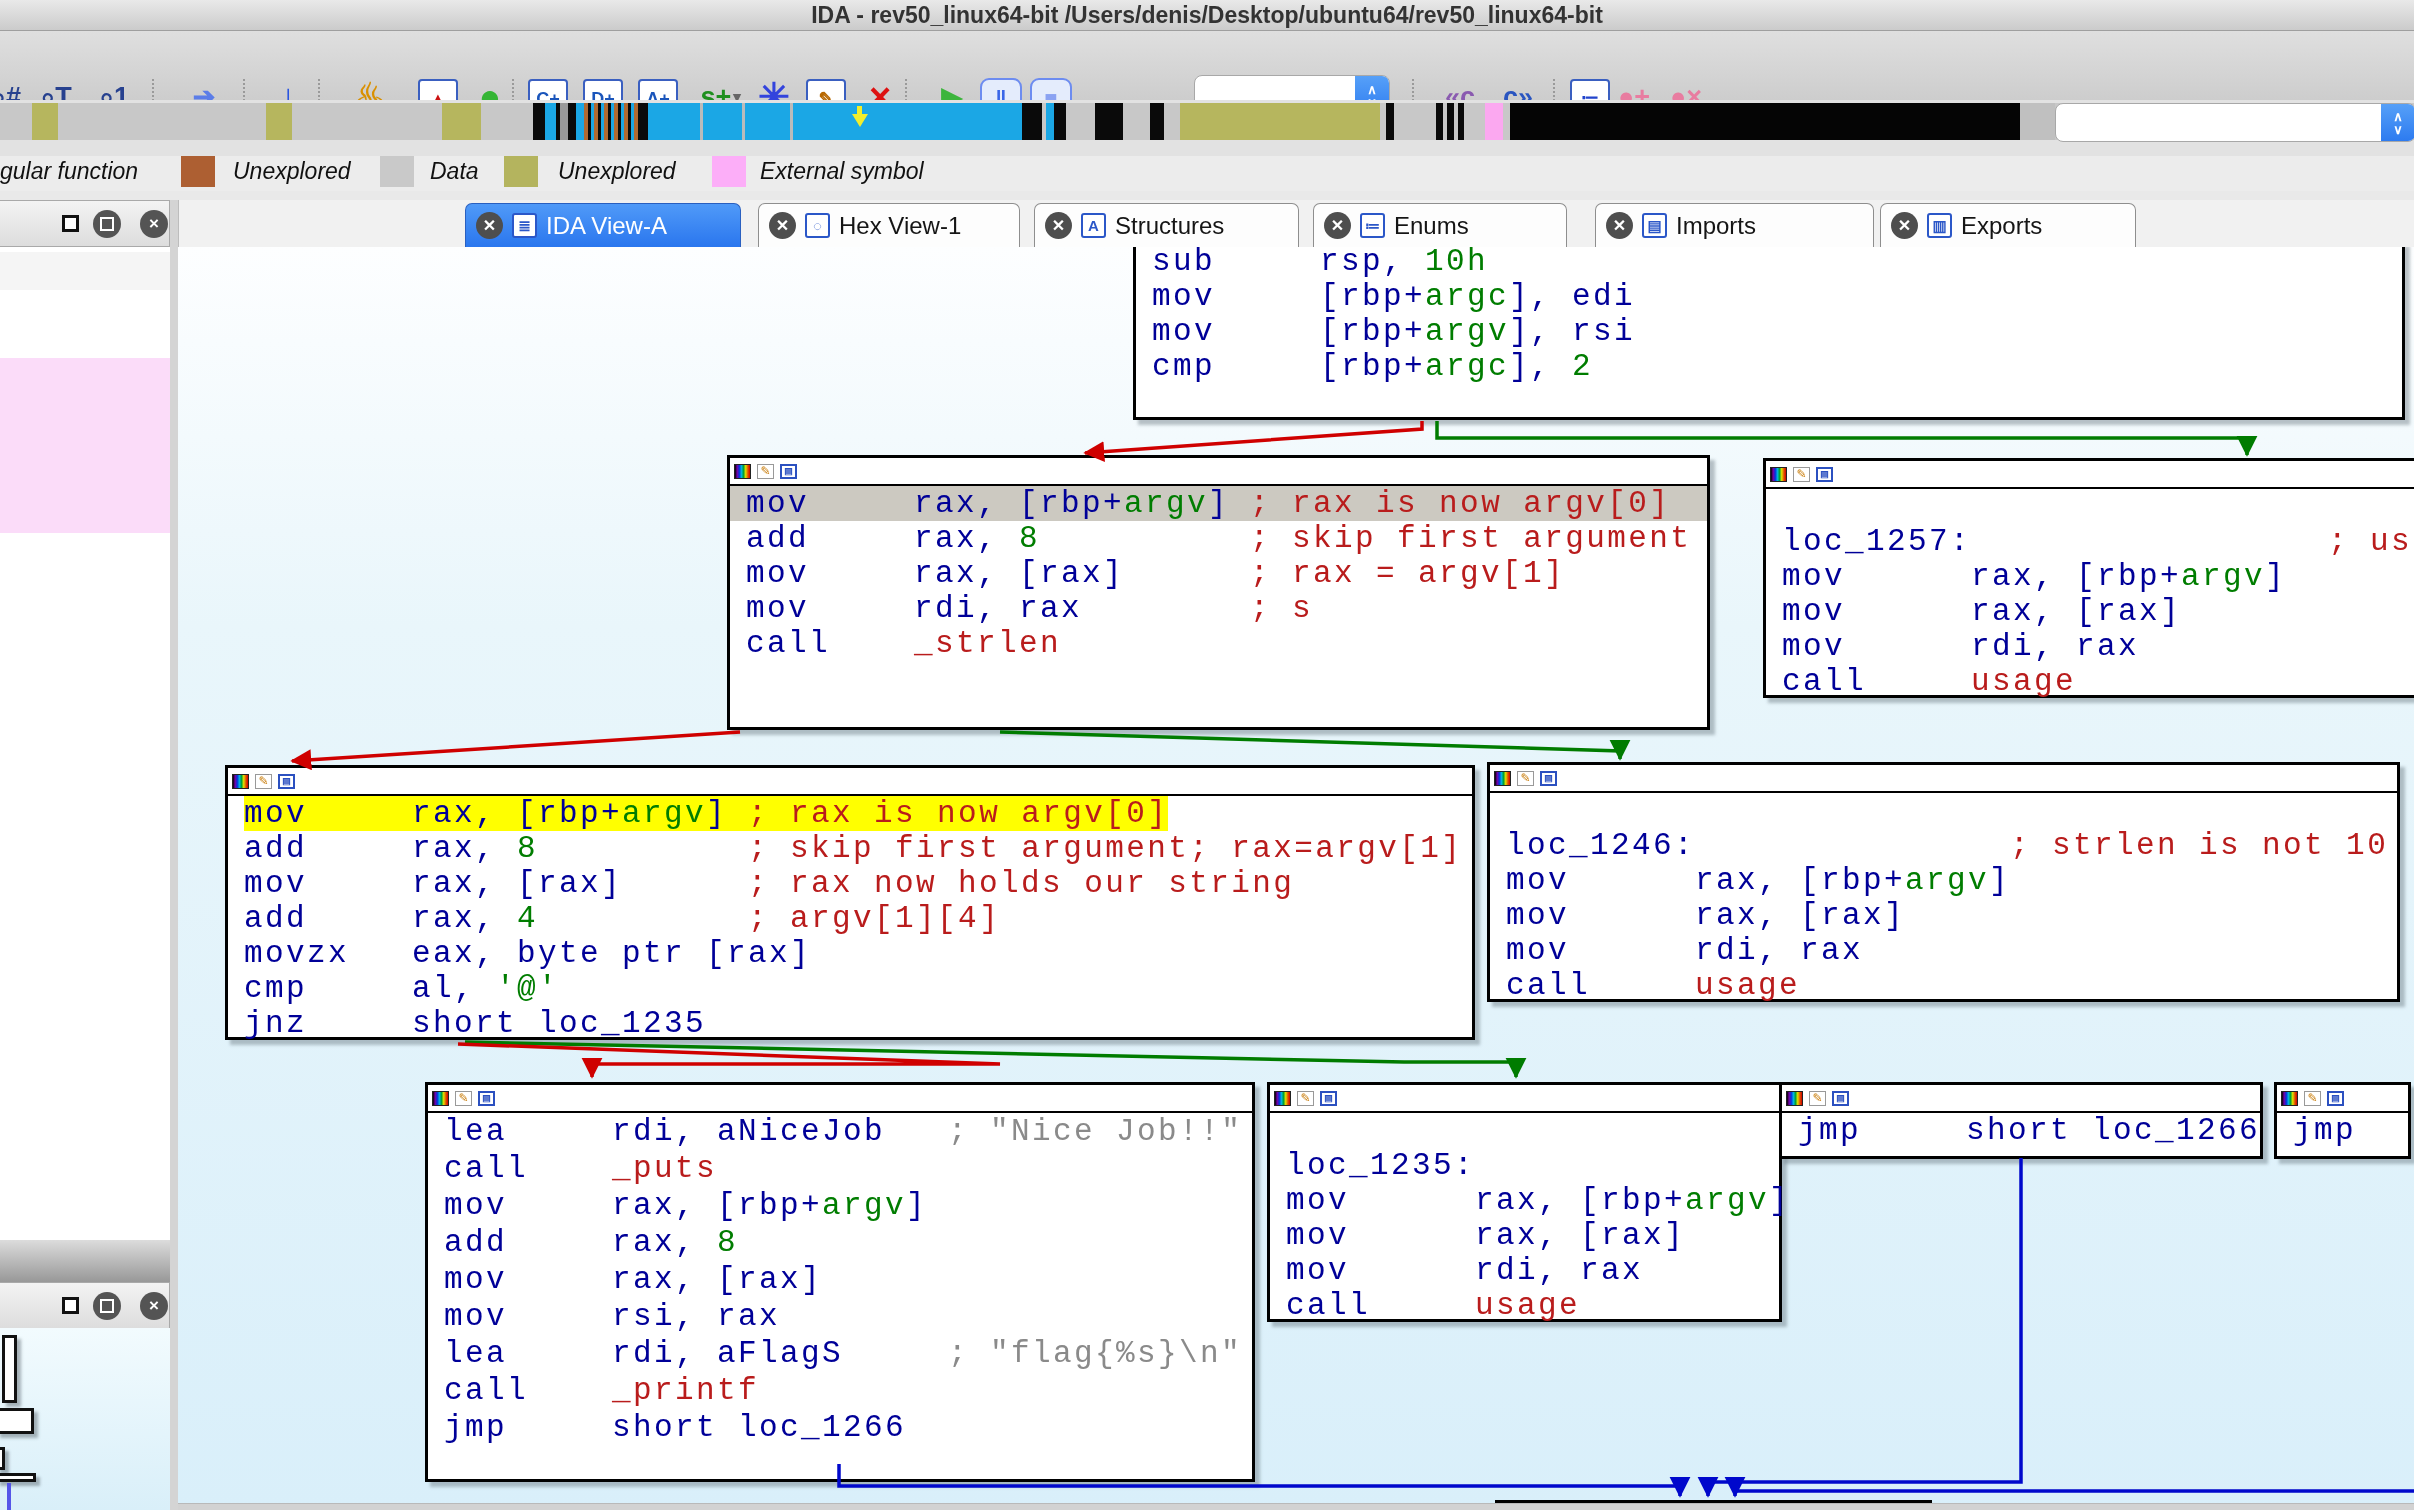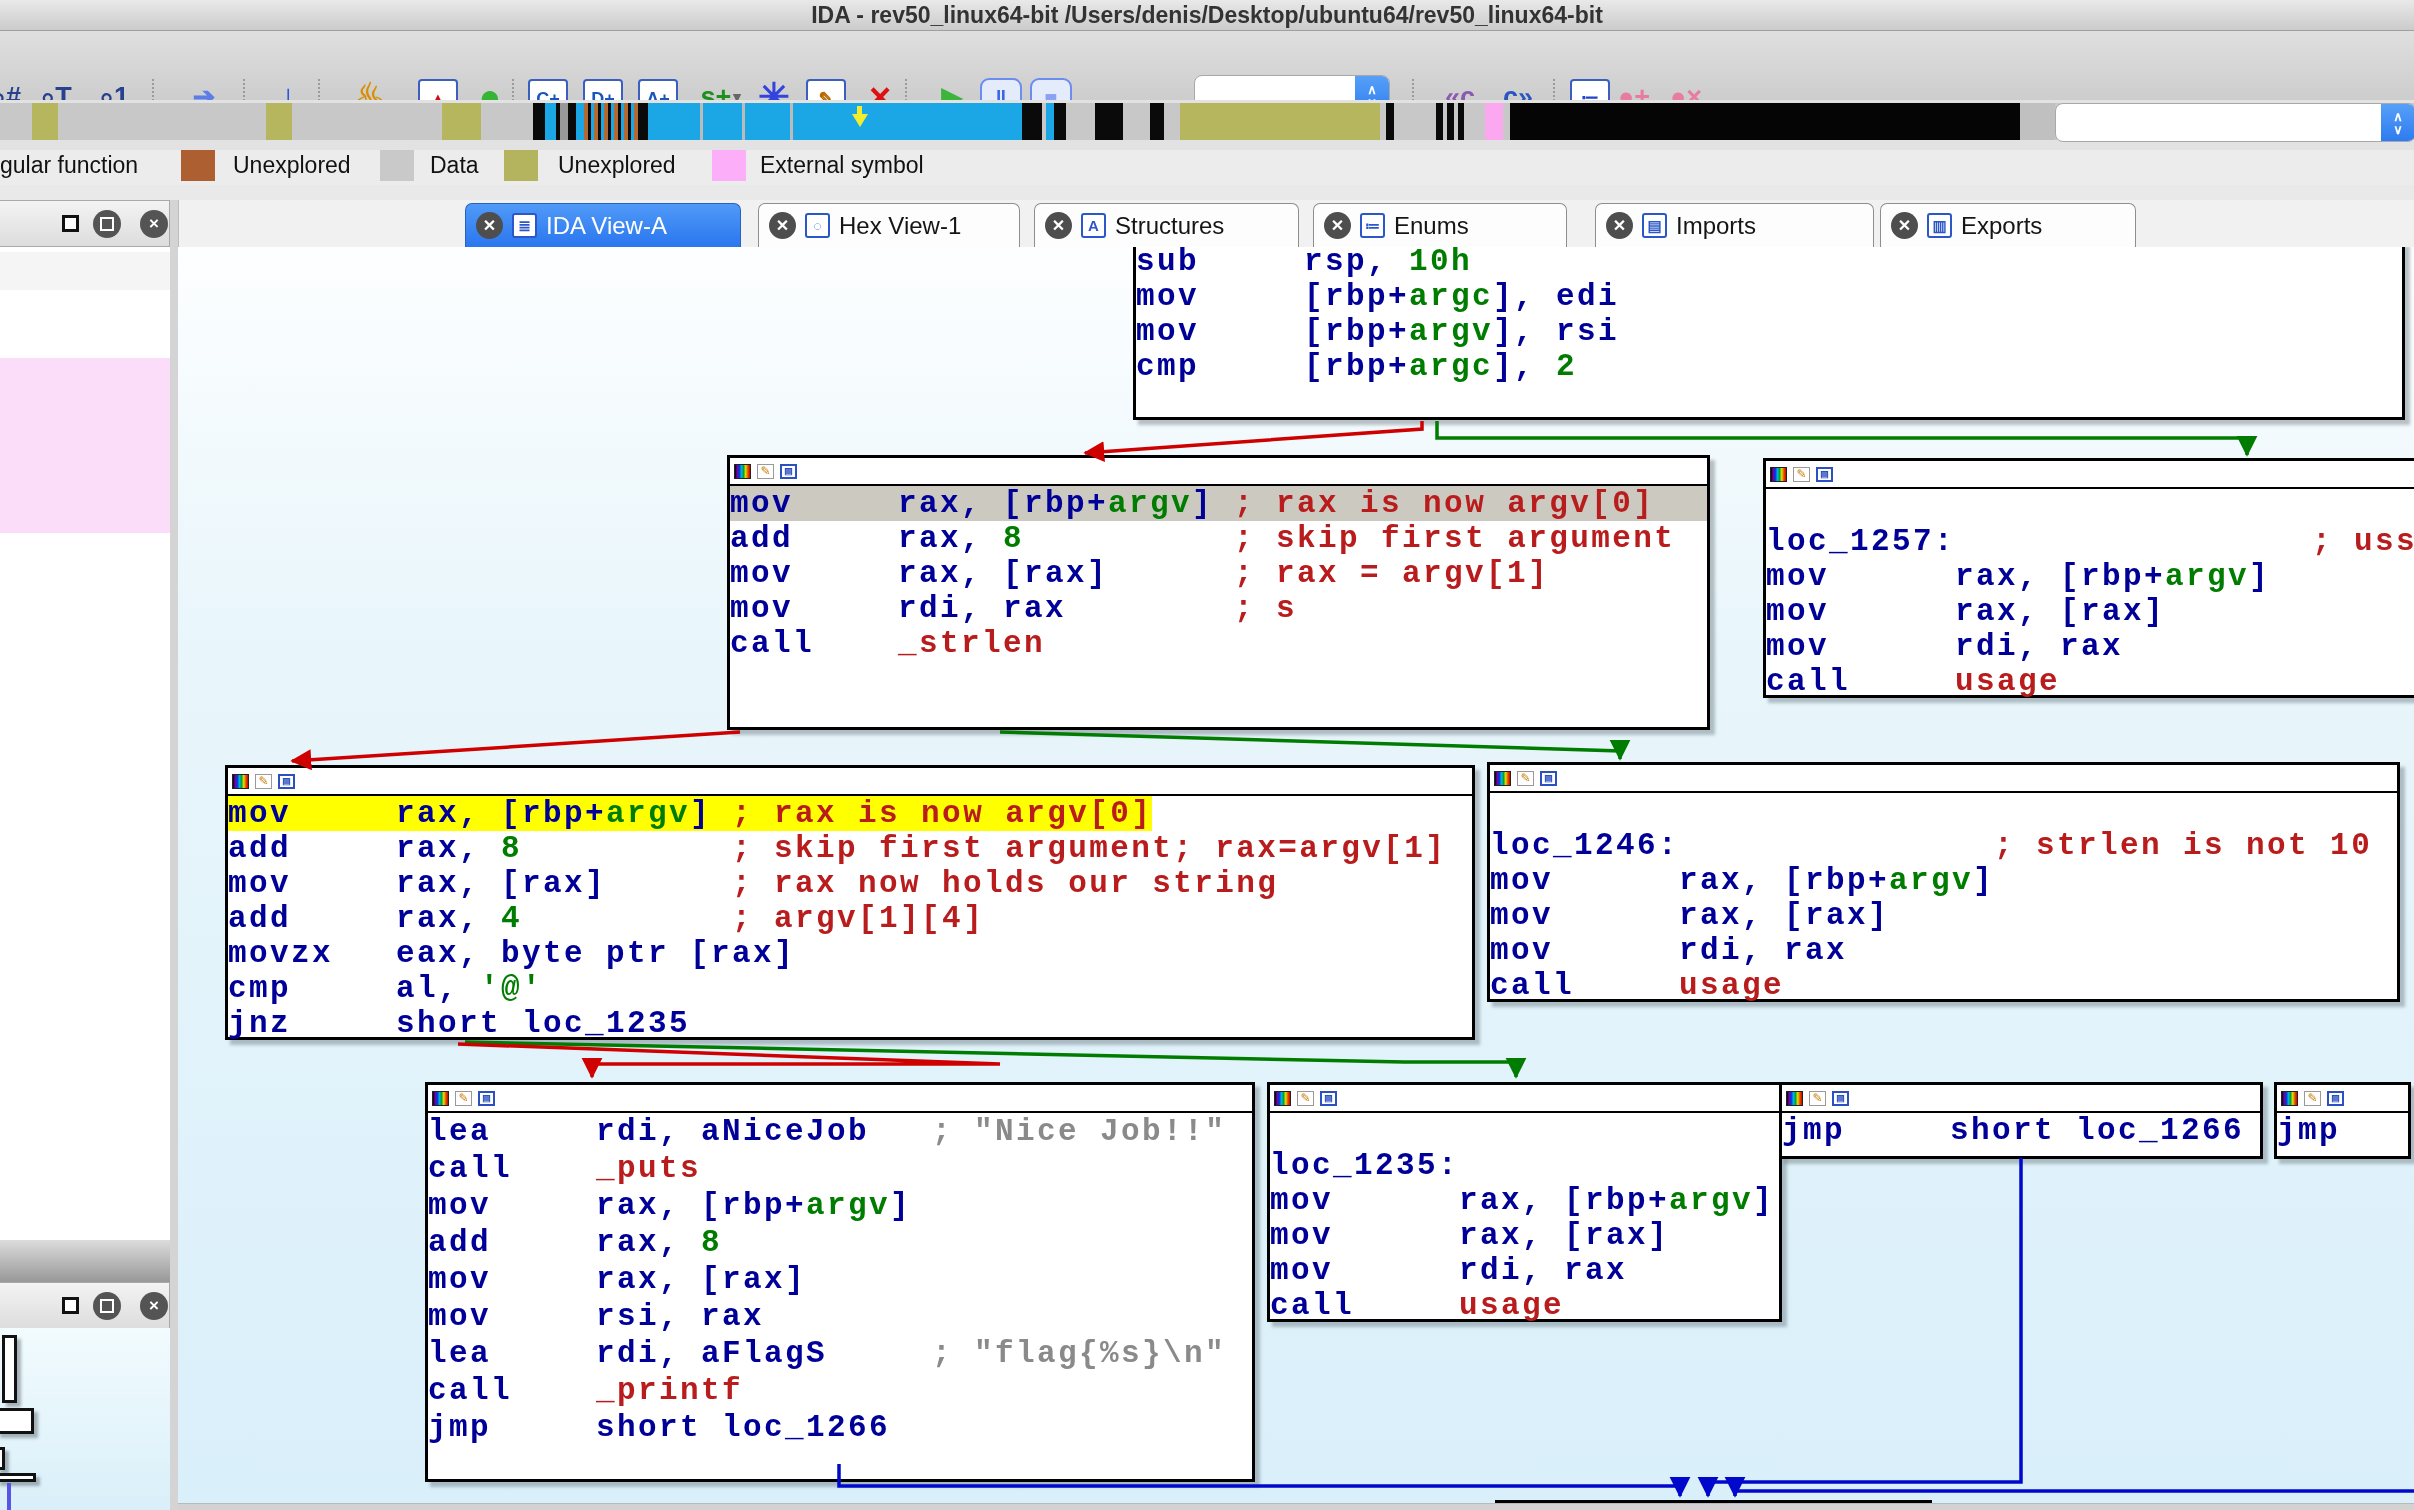--- a/index.html
+++ b/index.html
@@ -33,21 +33,21 @@
     color:#fff;display:flex;flex-direction:column;align-items:center;justify-content:center;font-size:13px;line-height:13px;font-weight:bold;}
   
   #navrow{position:absolute;left:0;top:100px;width:2414px;height:65px;background:#e2e2e2;}
   #navband{position:absolute;left:0;top:3px;width:2414px;height:37px;background:#c8c8c8;}
   .nseg{position:absolute;top:0;height:37px;}
   #navmarker{position:absolute;}
   #navmarker .stem{position:absolute;left:5px;top:3px;width:5px;height:9px;background:#f2ee2d;}
   #navmarker .tri{position:absolute;left:0;top:11px;width:0;height:0;
      border-left:8px solid transparent;border-right:8px solid transparent;border-top:13px solid #f2ee2d;}
   
-  #legend{position:absolute;left:0;top:150px;width:2414px;height:35px;background:#ececec;}
+  #legend{position:absolute;left:0;top:156px;width:2414px;height:35px;background:#ececec;font-style:italic;}
   .lgl{position:absolute;top:2px;font-size:23px;color:#111;white-space:nowrap;}
   .lgs{position:absolute;top:0;width:34px;height:31px;}
   
   #tabrow{position:absolute;left:170px;top:200px;width:2244px;height:47px;background:#f1f1f1;border-bottom:1px solid #9a9a9a;}
   .tab{position:absolute;top:3px;height:44px;background:#fdfdfd;border:1px solid #8e8e8e;border-bottom:none;
        border-radius:7px 7px 0 0;display:flex;align-items:center;gap:9px;padding:0 10px;box-sizing:border-box;
        font-size:24px;color:#151515;}
   .tab.active{background:linear-gradient(#509af8,#2a76ee);color:#fff;border-color:#2a60c0;}
   .tclose{width:27px;height:27px;border-radius:50%;background:#4e4e4e;color:#fff;
           display:flex;align-items:center;justify-content:center;font-size:16px;font-weight:bold;flex:none;}
@@ -74,22 +74,22 @@
   #canvas{position:absolute;left:178px;top:247px;width:2236px;height:1263px;overflow:hidden;
           background:linear-gradient(180deg,#fdfeff 0%,#e9f6fb 30%,#d9effa 100%);}
   #edges{position:absolute;left:0;top:0;z-index:3;pointer-events:none;}
   .block{position:absolute;background:#fff;border:3px solid #000;box-sizing:border-box;z-index:2;
          box-shadow:5px 5px 3px rgba(90,105,115,.4);}
   .bhdr{height:26px;border-bottom:2px solid #000;display:flex;align-items:center;gap:6px;padding-left:4px;background:#fff;}
   .hic{width:17px;height:15px;box-sizing:border-box;display:flex;align-items:center;justify-content:center;}
   .hic.grad{border:1px solid #222;background:linear-gradient(90deg,#000,#7a00a8,#0033dd,#00b3e0,#00a332,#e8e000,#e05500,#d00000);}
   .hic.pen{border:1px solid #999;background:#fff;font-size:12px;color:#c87800;}
   .hic.win{border:2px solid #2b50c0;background:#fff;font-size:9px;color:#2b50c0;font-weight:bold;}
-  .bl{font-family:"Liberation Mono",monospace;font-weight:700;font-size:31px;
-      letter-spacing:2.4px;white-space:pre;height:35px;line-height:35px;padding-left:0;}
+  .bl{font-family:"Liberation Mono",monospace;font-weight:400;font-size:31px;
+      letter-spacing:2.4px;white-space:pre;height:35px;line-height:35px;padding-left:16px;}
   .lh37 .bl{height:37px;line-height:37px;}
   .bl span.m{color:#000098;}
   .bl span.g{color:#007d00;}
   .bl span.b{color:#b91c1c;}
   .bl span.c{color:#8a8a8a;}
   .bl.hl-g{background:#ccc9c1;}
   .bl.hl-y{background:transparent;}
   .bl.hl-y .ywrap{background:#ffff00;display:inline-block;}
   #bstrip{position:absolute;left:0;top:1256px;width:2236px;height:7px;background:#d2d2d2;border-top:1px solid #b9b9b9;z-index:4;}
 </style>

